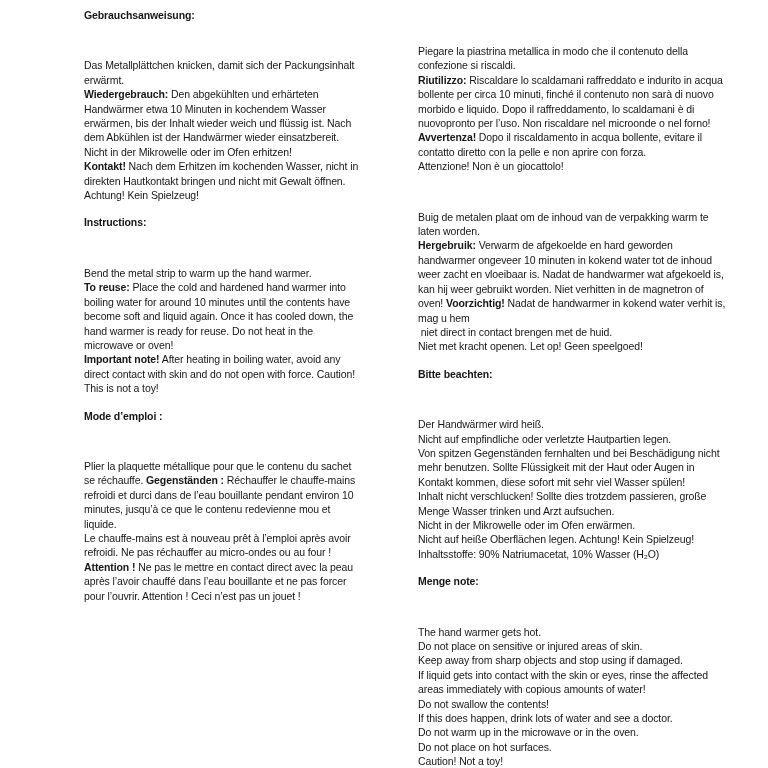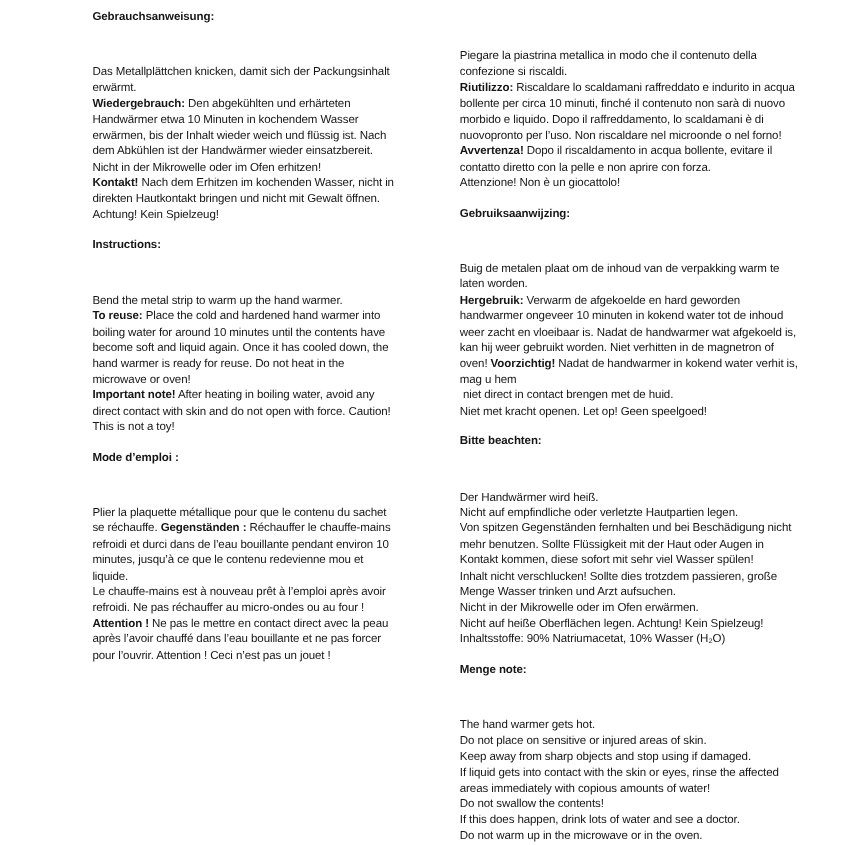--- a/index.html
+++ b/index.html
@@ -55,21 +55,20 @@
 Le chauffe-mains est à nouveau prêt à l’emploi après avoir refroidi. Ne pas réchauffer au micro-ondes ou au four ! </span><span class="seg b">Attention !</span><span class="seg"> Ne pas le mettre en contact direct avec la peau après l’avoir chauffé dans l’eau bouillante et ne pas forcer pour l’ouvrir. Attention ! Ceci n’est pas un jouet !</span></p>
         </section>
       </div>
       <div class="col col-2">
         <section class="sec">
           <p class="body"><span class="seg">Piegare la piastrina metallica in modo che il contenuto della confezione si riscaldi.
 </span><span class="seg b">Riutilizzo:</span><span class="seg"> Riscaldare lo scaldamani raffreddato e indurito in acqua bollente per circa 10 minuti, finché il contenuto non sarà di nuovo morbido e liquido. Dopo il raffreddamento, lo scaldamani è di nuovopronto per l’uso. Non riscaldare nel microonde o nel forno! </span><span class="seg b">Avvertenza!</span><span class="seg"> Dopo il riscaldamento in acqua bollente, evitare il contatto diretto con la pelle e non aprire con forza.
 Attenzione! Non è un giocattolo!</span></p>
         </section>
         <section class="sec">
-          <h2 class="heading">Gebruiksaanwijzing:</h2>
           <p class="body"><span class="seg">Buig de metalen plaat om de inhoud van de verpakking warm te laten worden.
 </span><span class="seg b">Hergebruik:</span><span class="seg"> Verwarm de afgekoelde en hard geworden handwarmer ongeveer 10 minuten in kokend water tot de inhoud weer zacht en vloeibaar is. Nadat de handwarmer wat afgekoeld is, kan hij weer gebruikt worden. Niet verhitten in de magnetron of oven! </span><span class="seg b">Voorzichtig!</span><span class="seg"> Nadat de handwarmer in kokend water verhit is, mag u hem
  niet direct in contact brengen met de huid.
 Niet met kracht openen. Let op! Geen speelgoed!</span></p>
         </section>
         <section class="sec">
           <h2 class="heading">Bitte beachten:</h2>
           <p class="body"><span class="seg">Der Handwärmer wird heiß.
 Nicht auf empfindliche oder verletzte Hautpartien legen.
 Von spitzen Gegenständen fernhalten und bei Beschädigung nicht mehr benutzen. Sollte Flüssigkeit mit der Haut oder Augen in Kontakt kommen, diese sofort mit sehr viel Wasser spülen!

